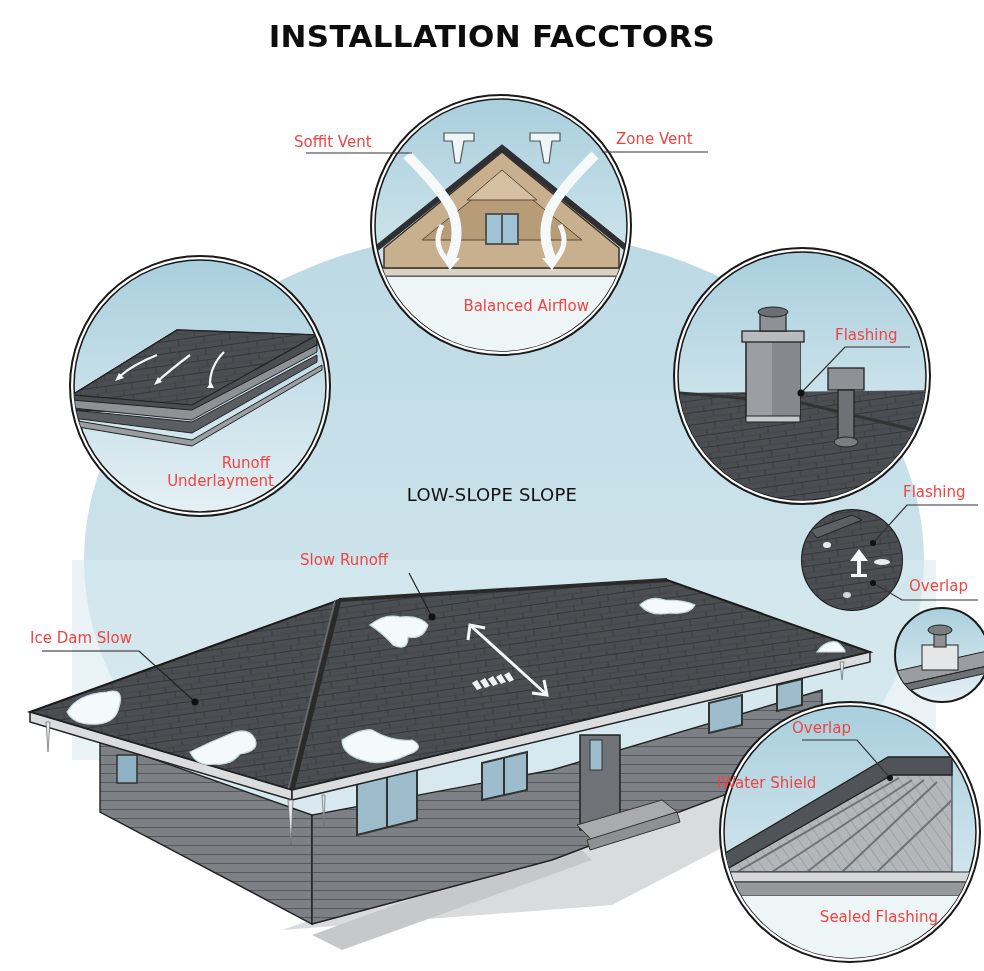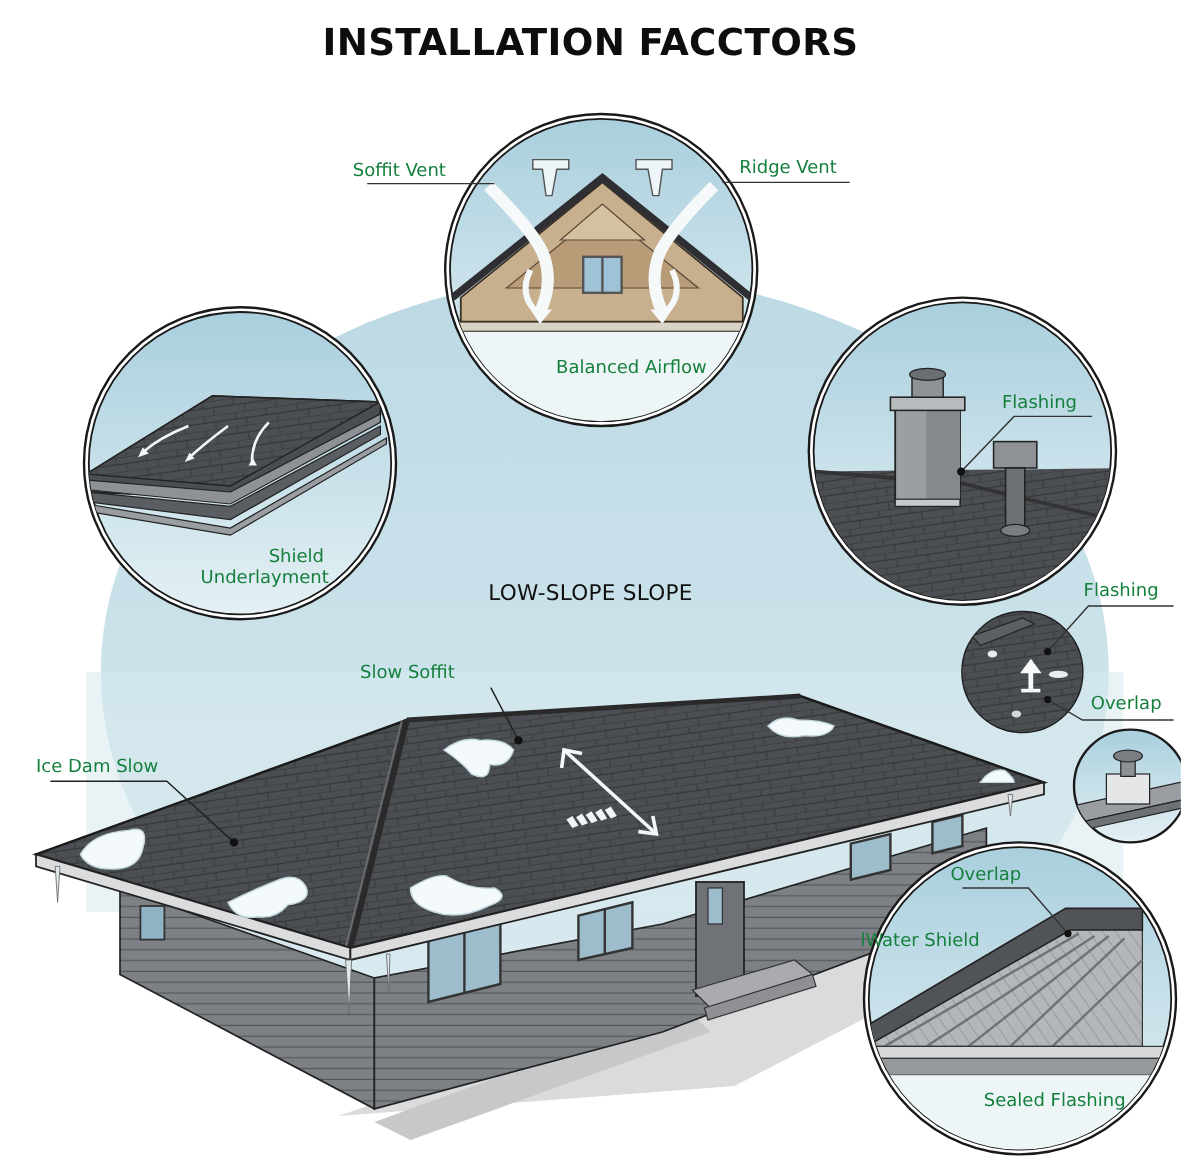--- a/index.html
+++ b/index.html
@@ -2,21 +2,21 @@
 <html><head>
 <meta charset="utf-8">
 <style>
   html, body { margin: 0; padding: 0; background: #ffffff; }
   body { width: 984px; height: 971px; position: relative; overflow: hidden;
          font-family: "DejaVu Sans", "Liberation Sans", sans-serif; color: #111; }
   #stage { position: absolute; left: 0; top: 0; width: 984px; height: 817px; padding-left: 12px; }
   .title { position: absolute; left: 0; width: 984px; top: 18px; text-align: center;
            font-family: "DejaVu Sans", sans-serif; font-weight: bold; font-size: 31px;
            letter-spacing: 0.3px; color: #0d0d0d; }
-  .lbl { position: absolute; font-size: 15px; color: #15803d; white-space: nowrap;
+  .lbl { position: absolute; font-size: 15px; color: #ef4444; white-space: nowrap;
          font-family: "DejaVu Sans", sans-serif; }
   .lbl.c { text-align: right; }
   .slope-num { position: absolute; left: 392px; width: 200px; top: 440px; text-align: center;
                font-weight: bold; font-size: 30px; color: #111; }
   .slope-txt { position: absolute; left: 340px; width: 304px; top: 484px; text-align: center;
                font-weight: normal; font-size: 18px; color: #111; letter-spacing: 0.2px; }
 </style>
 </head>
 <body>
 
@@ -273,33 +273,33 @@
       </g>
       <polyline points="790,740 845,740 878,778" fill="none" stroke="#333" stroke-width="1.2"></polyline>
       <circle cx="878" cy="778" r="3" fill="#111"></circle>
     </g>
   </svg>
 
   
   <div class="title">INSTALLATION FACCTORS</div>
 
   <div class="lbl" style="left:294px; top:133px;">Soffit Vent</div>
-  <div class="lbl" style="left:616px; top:130px;">Ridge Vent</div>
+  <div class="lbl" style="left:616px; top:130px;">Zone Vent</div>
   <div class="lbl c" style="left:389px; width:200px; top:297px;">Balanced Airflow</div>
 
-  <div class="lbl c" style="left:90px; width:180px; top:454px;">Shield</div>
+  <div class="lbl c" style="left:90px; width:180px; top:454px;">Runoff</div>
   <div class="lbl c" style="left:94px; width:180px; top:472px;">Underlayment</div>
 
   <div class="lbl" style="left:835px; top:326px;">Flashing</div>
 
   <div class="lbl" style="left:903px; top:483px;">Flashing</div>
   <div class="lbl" style="left:909px; top:577px;">Overlap</div>
 
   <div class="slope-txt">LOW-SLOPE SLOPE</div>
 
-  <div class="lbl" style="left:300px; top:551px;">Slow Soffit</div>
+  <div class="lbl" style="left:300px; top:551px;">Slow Runoff</div>
   <div class="lbl" style="left:30px; top:629px;">Ice Dam Slow</div>
 
   <div class="lbl" style="left:792px; top:719px;">Overlap</div>
   <div class="lbl" style="left:717px; top:774px;text-align:right;">lWater Shield</div>
   <div class="lbl c" style="left:738px; width:200px; top:908px;">Sealed Flashing</div>
 
 </div>
 
 </body></html>

